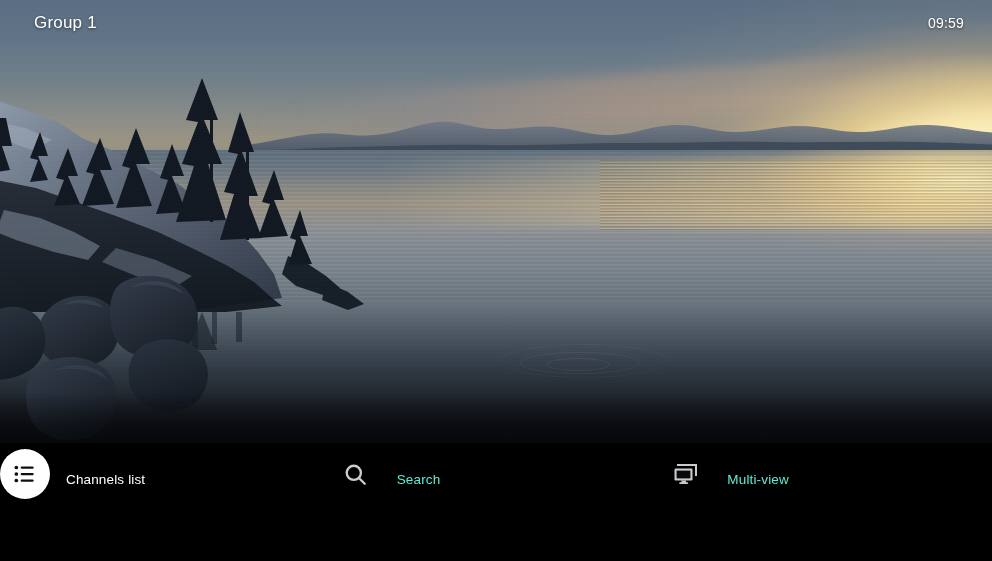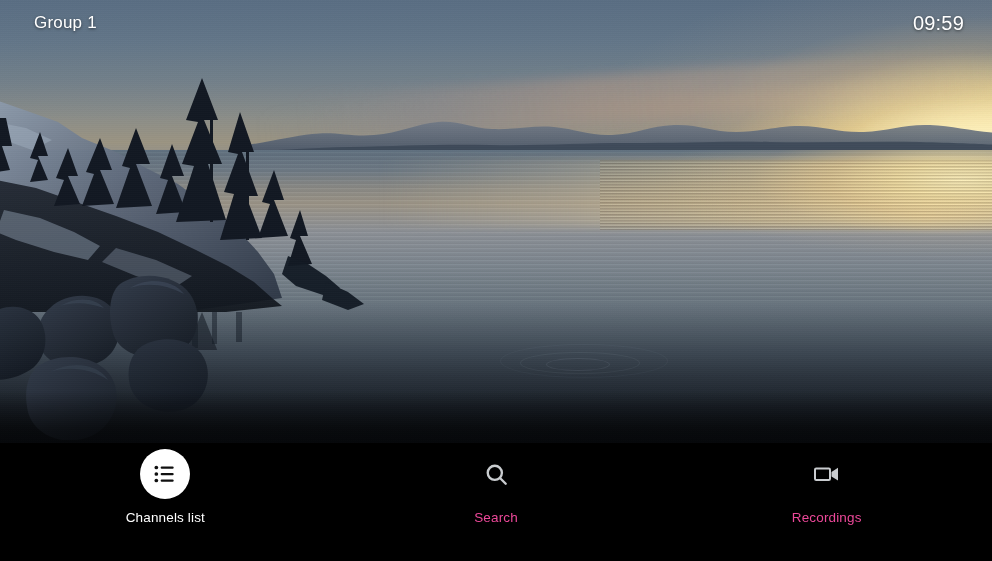--- a/index.html
+++ b/index.html
@@ -218,21 +218,21 @@
     padding: 0 28px 0 34px;
     z-index: 20;
   }
   .group-label, .clock-label {
     color: #ffffff;
     font-size: 17px;
     letter-spacing: 0.2px;
     text-shadow: 0 1px 3px rgba(0,0,0,0.55);
     white-space: nowrap;
   }
-  .clock-label { font-size: 20px; }
+  .clock-label { font-size: 14px; }
 
   
   .bottom-scrim {
     position: absolute;
     left: 0; bottom: 0; width: 992px; height: 170px;
     background: linear-gradient(to bottom,
       rgba(0,0,0,0) 0%,
       rgba(0,0,0,0.55) 22%,
       rgba(4,5,8,0.93) 48%,
       rgba(2,3,5,1) 70%,
@@ -250,39 +250,39 @@
     position: absolute;
     left: 0; bottom: 0; width: 992px; height: 120px;
     display: flex;
     align-items: flex-start;
     z-index: 30;
     padding-top: 8px;
   }
   .menu-item {
     flex: 1 1 0;
     display: flex;
-    flex-direction: column;
+    flex-direction: row;
     align-items: center;
-    gap: 0px;
+    gap: 16px;
     cursor: pointer;
     user-select: none;
   }
   .menu-icon-wrap {
     width: 50px; height: 50px;
     display: flex; align-items: center; justify-content: center;
     border-radius: 50%;
     margin-bottom: 10px;
   }
   .menu-item.selected .menu-icon-wrap {
     background: #ffffff;
   }
   .menu-icon-wrap svg { display: block; }
   .menu-label {
     font-size: 13.5px;
-    color: #ec4899;
+    color: #5eead4;
     text-align: center;
     line-height: 17px;
     letter-spacing: 0.15px;
     white-space: nowrap;
   }
   .menu-item.selected .menu-label { color: #ffffff; }
   .menu-label.two-line { line-height: 17px; }
 </style>
 </head>
 <body>
@@ -449,28 +449,31 @@
     <div class="menu-item">
       <div class="menu-icon-wrap">
         <svg width="27" height="27" viewBox="0 0 24 24" fill="none" stroke="#c9cccf" stroke-width="2.1" stroke-linecap="round" aria-hidden="true">
           <circle cx="10.5" cy="10.5" r="6.3"></circle>
           <line x1="15.3" y1="15.3" x2="20.2" y2="20.2"></line>
         </svg>
       </div>
       <div class="menu-label">Search</div>
     </div>
 
+
     <div class="menu-item">
       <div class="menu-icon-wrap">
         <svg width="30" height="30" viewBox="0 0 30 30" aria-hidden="true">
-          <rect x="3" y="9.5" width="15" height="11.5" rx="1.2" fill="none" stroke="#c9cccf" stroke-width="2"></rect>
-          <path d="M19.5,13 L26,8.8 L26,21.6 L19.5,17.4 Z" fill="#c9cccf"></path>
+          <path d="M6,6 L25,6 L25,17" fill="none" stroke="#c9cccf" stroke-width="2"></path>
+          <rect x="3.5" y="9.5" width="18" height="12" rx="1.2" fill="#c9cccf"></rect>
+          <rect x="5.6" y="11.6" width="13.8" height="7.8" fill="#0a0a0a"></rect>
+          <rect x="10.4" y="21.5" width="4.6" height="2.4" fill="#c9cccf"></rect>
+          <rect x="8.2" y="23.2" width="9" height="1.8" rx="0.8" fill="#c9cccf"></rect>
         </svg>
       </div>
-      <div class="menu-label">Recordings</div>
-    </div>
-
+      <div class="menu-label">Multi-view</div>
+    </div>
 
 
 
 
   </div>
 </div>
 
 </body></html>

